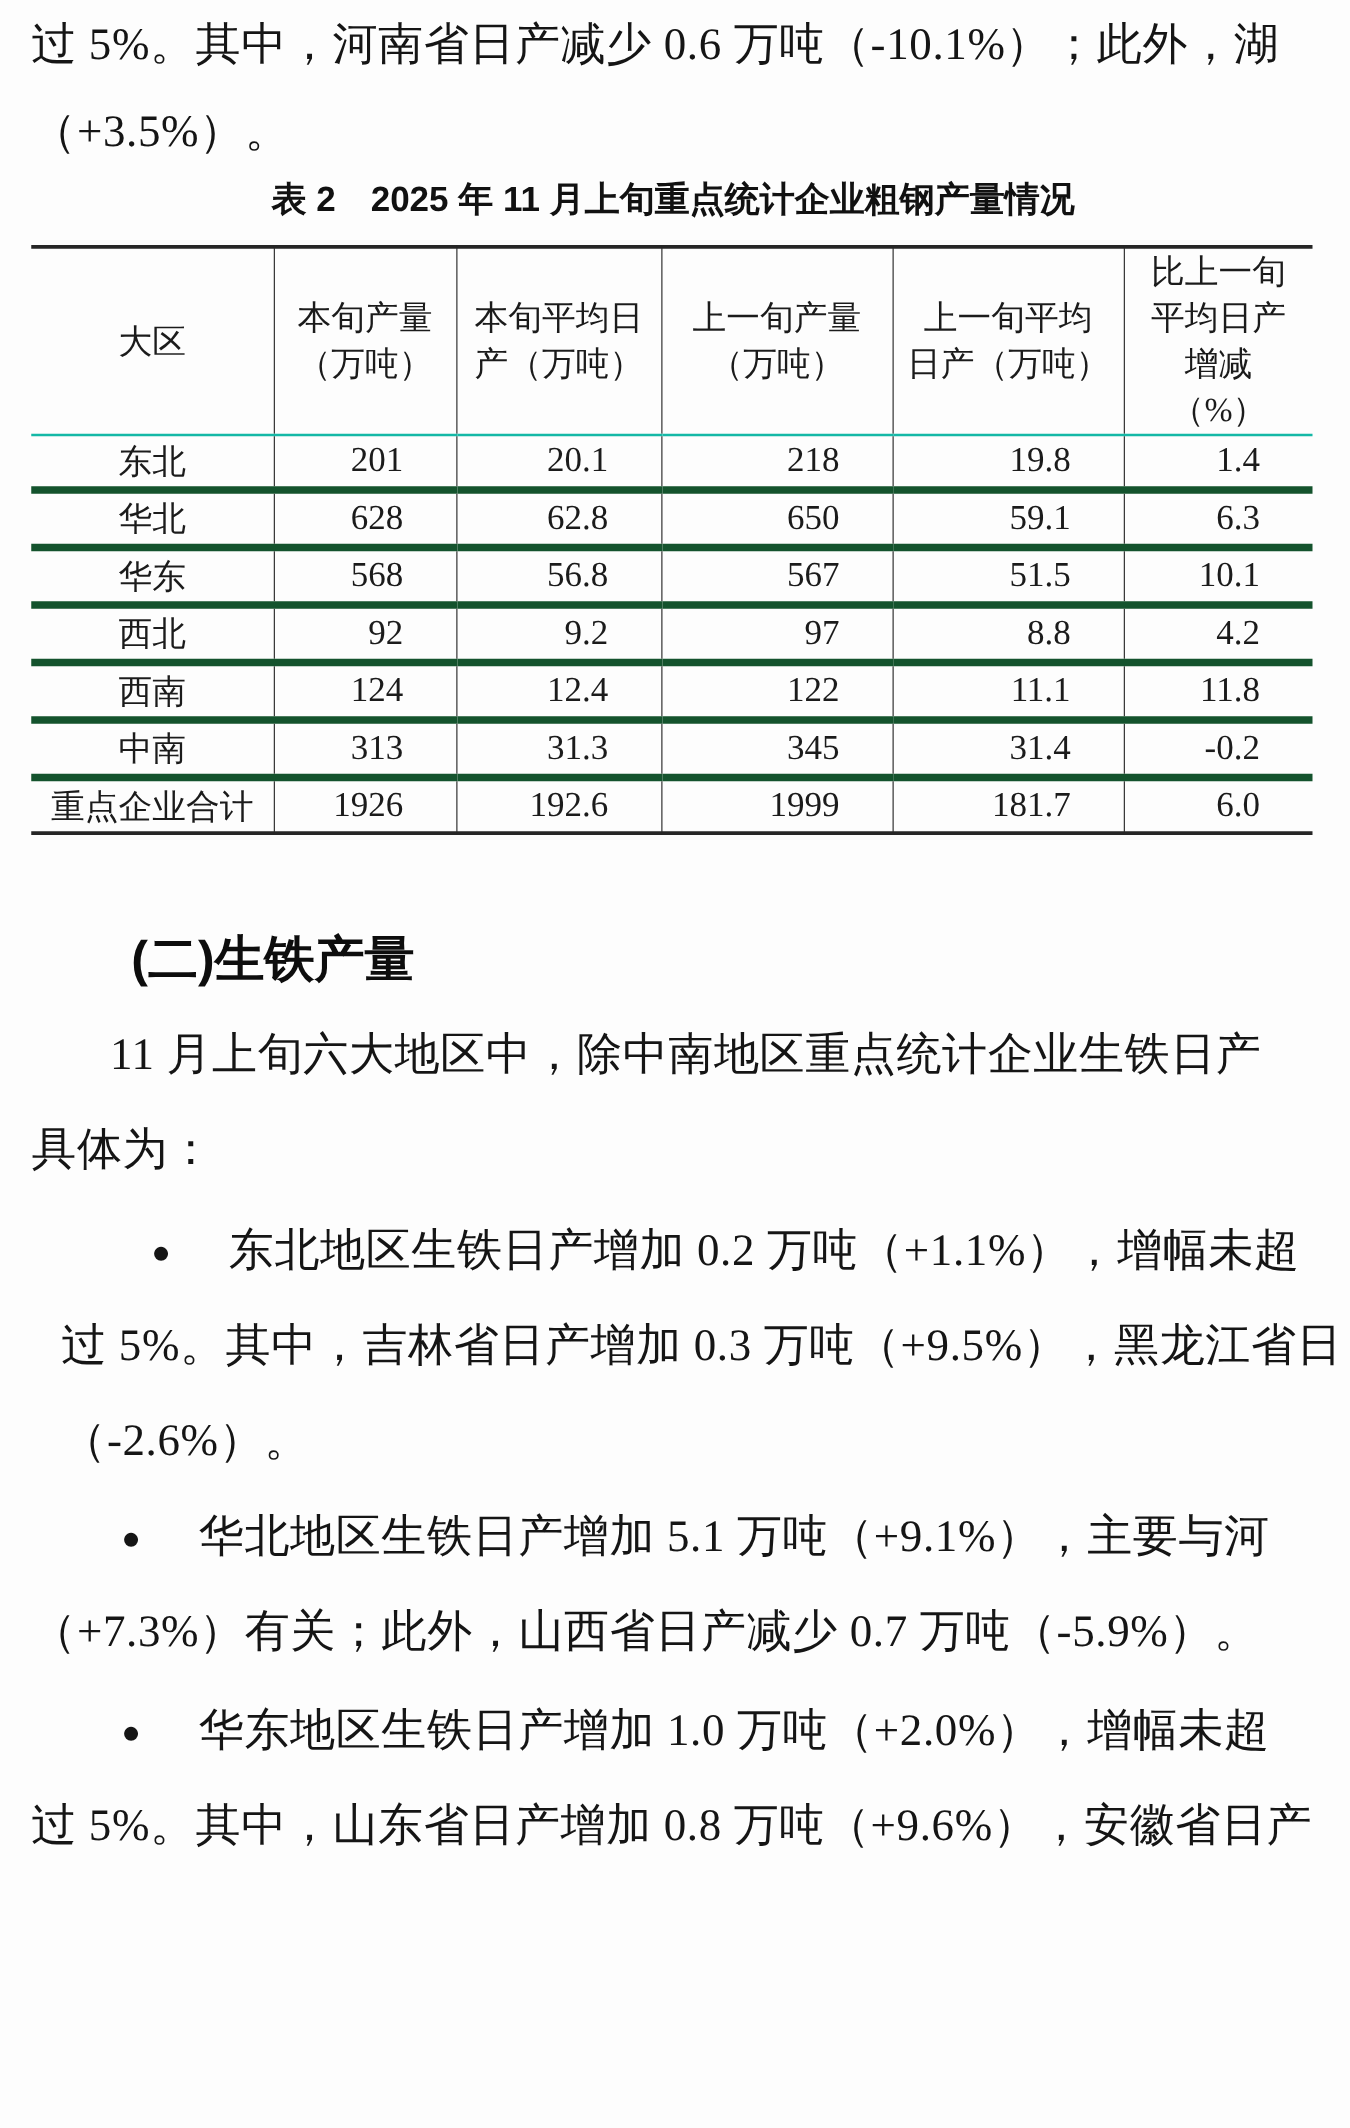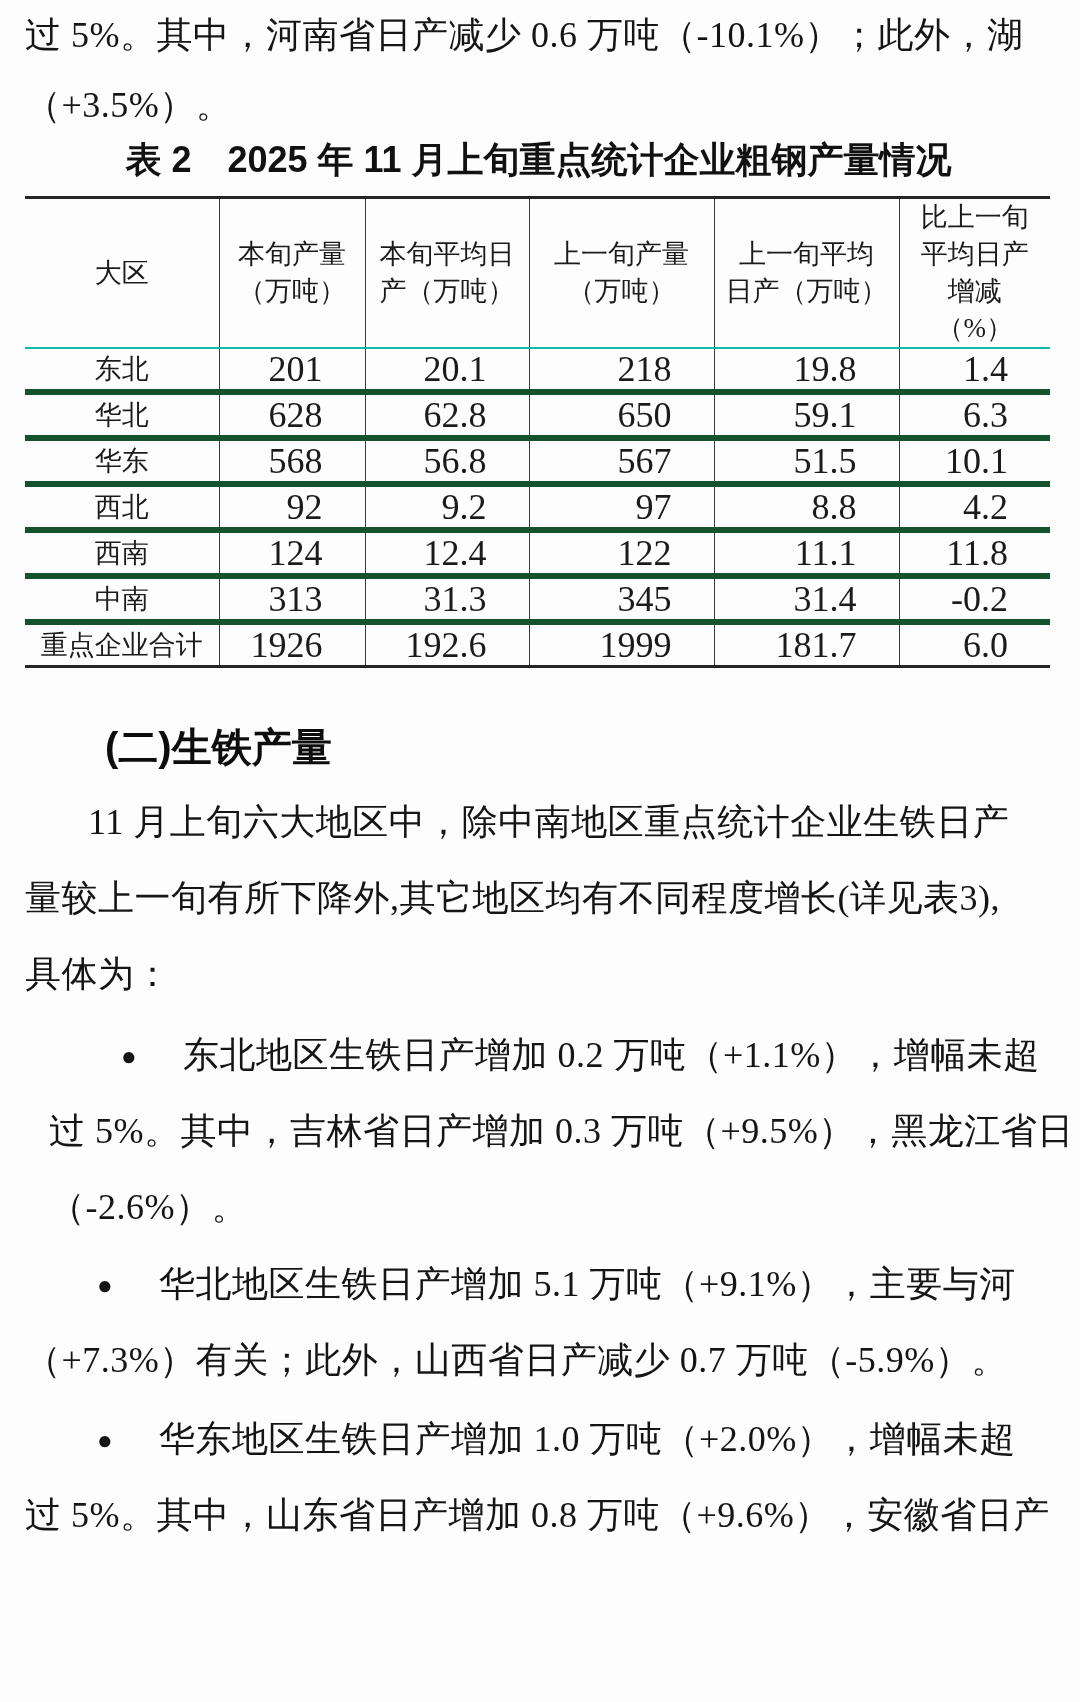--- a/index.html
+++ b/index.html
@@ -33,21 +33,21 @@
     vertical-align: 2px;
   }
 
   
   .table-title {
     margin-top: 0;
     height: 40px; line-height: 40px;
     text-align: center;
     font-family: "Liberation Sans", "DejaVu Sans", sans-serif;
     font-weight: 700;
-    font-size: 36px;
+    font-size: 28px;
     color: #111;
   }
 
   
   table.prod {
     margin-top: 16px;
     width: 1025px;
     border-collapse: collapse;
     table-layout: fixed;
     border-top: 3px solid #262626;
@@ -70,26 +70,26 @@
     line-height: 40px;
     padding: 0;
     vertical-align: middle;
   }
   table.prod tbody tr + tr td { border-top: 6px solid #14532d; }
   td.region { text-align: center; }
   td.num {
     text-align: right;
     padding-right: 42px !important;
     font-family: "Liberation Serif", "DejaVu Serif", serif;
-    font-size: 36px;
+    font-size: 28px;
   }
 
   
   .section-heading {
-    margin-top: 57px;
+    margin-top: 78px;
     height: 44px; line-height: 44px;
     padding-left: 80px;
     font-family: "Liberation Sans", "DejaVu Sans", sans-serif;
     font-weight: 700;
     font-size: 40px;
     color: #0d0d0d;
     white-space: nowrap;
   }
 
   .intro-block { margin-top: 15px; }
@@ -185,21 +185,20 @@
         <td class="num">181.7</td>
         <td class="num">6.0</td>
       </tr>
     </tbody>
   </table>
 
   <div class="section-heading">(二)生铁产量</div>
 
   <div class="intro-block">
     <div class="tl indent">11 月上旬六大地区中，除中南地区重点统计企业生铁日产</div>
-    <div class="tl">量较上一旬有所下降外,其它地区均有不同程度增长(详见表3),</div>
     <div class="tl">具体为：</div>
   </div>
 
   <div class="bullet-1">
     <div class="tl b-first">
       <span class="bullet-marker">●</span><span>东北地区生铁日产增加 0.2 万吨（+1.1%），增幅未超</span>
     </div>
     <div class="tl">过 5%。其中，吉林省日产增加 0.3 万吨（+9.5%），黑龙江省日</div>
     <div class="tl">（-2.6%）。</div>
   </div>

